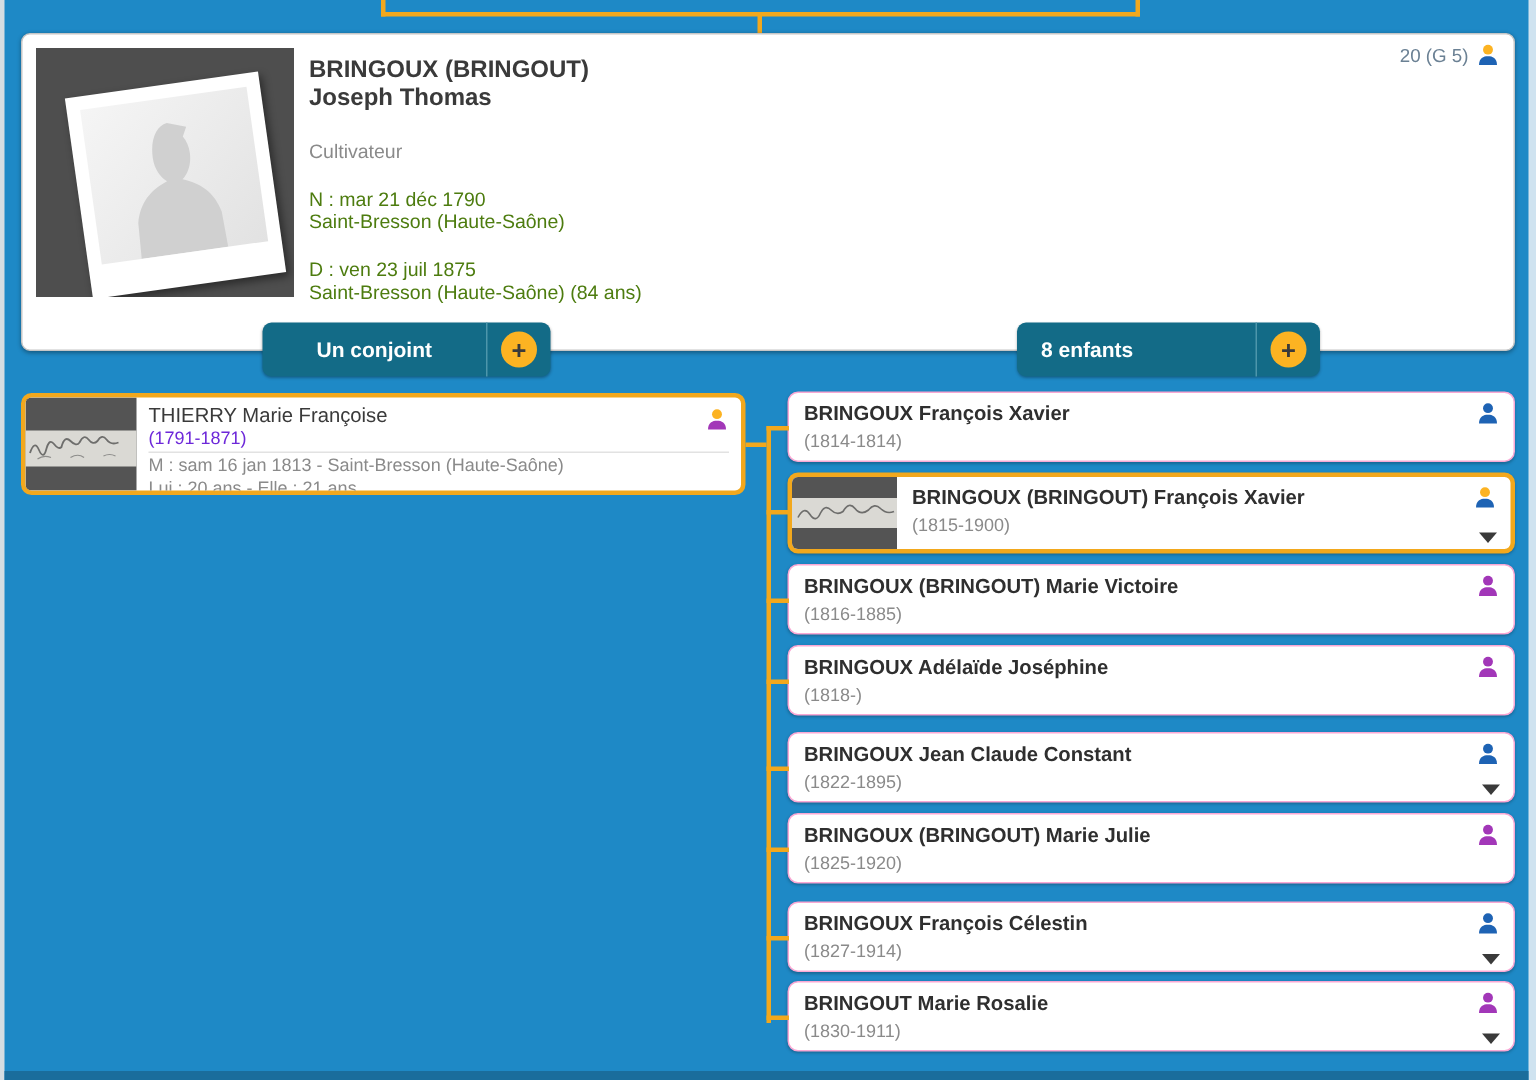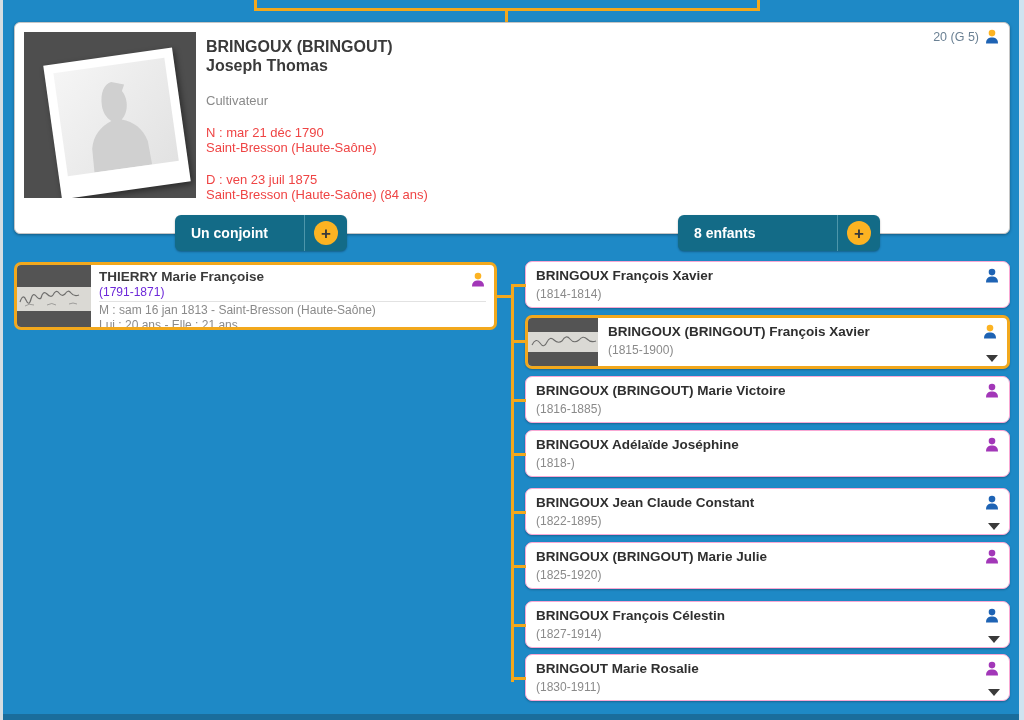--- a/index.html
+++ b/index.html
@@ -39,48 +39,48 @@
   .icon-person{display:inline-block;width:16px;height:16px;line-height:0;}
   .icon-person svg{width:16px;height:16px;}
   .icon-person.male .head,.icon-person.male .body{fill:#1e63b4;}
   .icon-person.female .head,.icon-person.female .body{fill:#a237b8;}
   .icon-person.sosa-male .head{fill:#fcb322;} .icon-person.sosa-male .body{fill:#1e63b4;}
   .icon-person.sosa-female .head{fill:#fcb322;} .icon-person.sosa-female .body{fill:#a237b8;}
 
   .person-info{position:absolute;left:191px;top:14px;width:520px;}
   .p-name{font-size:16px;font-weight:700;color:#3a3a3a;line-height:19px;}
   .p-occupation{font-size:13px;color:#8a8a8a;margin-top:18px;line-height:15px;}
-  .p-block{font-size:13px;color:#ef4444;line-height:15px;}
+  .p-block{font-size:13px;color:#4d7c0f;line-height:15px;}
   .p-birth{margin-top:17px;}
   .p-death{margin-top:17px;}
 
   
   .section-btn{
     position:absolute;top:215px;height:36px;display:flex;align-items:stretch;
     background:#136b87;border-radius:6px;box-shadow:0 1px 2px rgba(0,0,0,.3);
     cursor:pointer;
   }
   .section-btn .lbl{display:flex;align-items:center;padding:0 16px;color:#fff;font-size:14px;font-weight:700;flex:1;white-space:nowrap;}
   .section-btn .sep{width:1px;background:#4d96ab;}
   .section-btn .plus-seg{width:42px;display:flex;align-items:center;justify-content:center;}
   .plus-circle{width:24px;height:24px;border-radius:50%;background:#fcb322;display:flex;align-items:center;justify-content:center;color:#3a3a3a;font-size:17px;font-weight:700;line-height:1;}
-  .btn-conjoint{left:175px;width:172px;}
+  .btn-conjoint{left:175px;width:172px;padding-left:20px;}
   .btn-enfants{left:678px;width:202px;}
 
   
   .spouse-card{
     left:14px;top:262px;width:483px;height:68px;
     background:#fff;border:3px solid #f2a81d;border-radius:7px;
     box-sizing:border-box;display:flex;align-items:stretch;overflow:hidden;
   }
   .sig-thumb{width:74px;background:#545454;position:relative;flex:none;}
   .sig-strip{position:absolute;left:0;right:0;top:22px;height:24px;background:#dad9d4;}
   .sig-strip svg{display:block;width:100%;height:100%;}
   .spouse-text{flex:1;padding:4px 8px 0 8px;min-width:0;}
-  .s-name{font-size:13.5px;font-weight:700;color:#3a3a3a;line-height:16px;}
+  .s-name{font-size:13.5px;font-weight:400;color:#3a3a3a;line-height:16px;}
   .s-years{font-size:12px;color:#6d28d9;line-height:14px;}
   .s-sep{border-top:1px solid #e2e2e2;margin:2px 0 1px 0;}
   .s-marriage,.s-ages{font-size:12px;color:#8a8a8a;line-height:15px;white-space:nowrap;}
   .spouse-icon{position:absolute;right:8px;top:7px;}
 
   
   .children-list{left:525px;top:261px;width:485px;height:447px;}
   .child-card{
     position:absolute;left:0;width:485px;height:47px;
     background:#fff;border:1px solid #f9a8d4;border-radius:7px;

